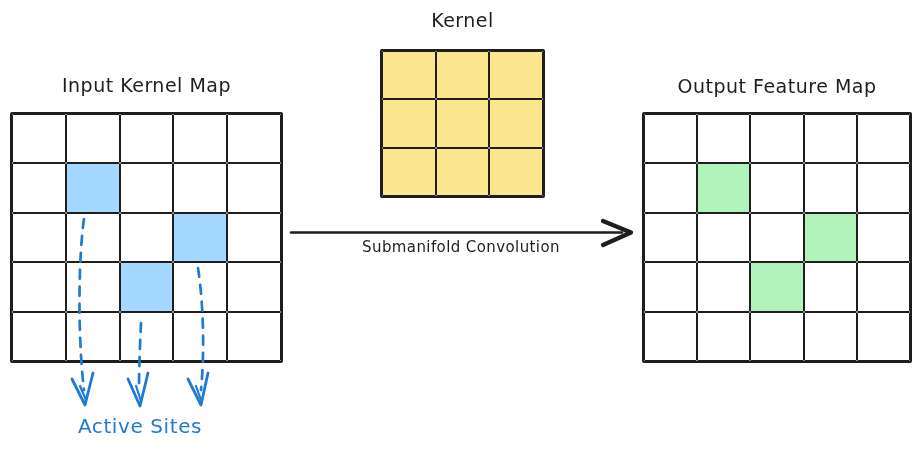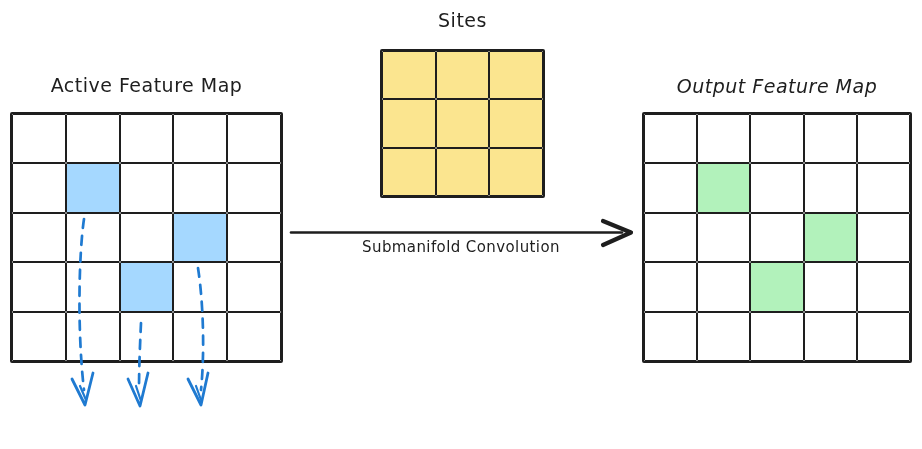--- a/index.html
+++ b/index.html
@@ -52,21 +52,21 @@
     width: 922px; height: 449px;
     pointer-events: none;
     z-index: 5;
   }
 </style>
 </head>
 <body>
 
 <div class="diagram">
 
-  <div class="map-title" style="left:10px; top:74px; width:273px;">Active Feature Map</div>
+  <div class="map-title" style="left:10px; top:74px; width:273px;">Input Kernel Map</div>
   <div class="grid" style="left: 10px; top: 112px; width: 273px; height: 251px; grid-template-rows: repeat(5, 1fr); grid-template-columns: repeat(5, 1fr);">
       <div class="cell"></div>
       <div class="cell"></div>
       <div class="cell"></div>
       <div class="cell"></div>
       <div class="cell"></div>
       <div class="cell"></div>
       <div class="cell" style="background: rgb(165, 216, 255);"></div>
       <div class="cell"></div>
       <div class="cell"></div>
@@ -81,34 +81,34 @@
       <div class="cell" style="background: rgb(165, 216, 255);"></div>
       <div class="cell"></div>
       <div class="cell"></div>
       <div class="cell"></div>
       <div class="cell"></div>
       <div class="cell"></div>
       <div class="cell"></div>
       <div class="cell"></div>
     </div>
 
-  <div class="map-title" style="left:380px; top:9px; width:165px;">Sites</div>
+  <div class="map-title" style="left:380px; top:9px; width:165px;">Kernel</div>
   <div class="grid" style="left: 380px; top: 49px; width: 165px; height: 149px; grid-template-rows: repeat(3, 1fr); grid-template-columns: repeat(3, 1fr);">
       <div class="cell" style="background: rgb(251, 229, 143);"></div>
       <div class="cell" style="background: rgb(251, 229, 143);"></div>
       <div class="cell" style="background: rgb(251, 229, 143);"></div>
       <div class="cell" style="background: rgb(251, 229, 143);"></div>
       <div class="cell" style="background: rgb(251, 229, 143);"></div>
       <div class="cell" style="background: rgb(251, 229, 143);"></div>
       <div class="cell" style="background: rgb(251, 229, 143);"></div>
       <div class="cell" style="background: rgb(251, 229, 143);"></div>
       <div class="cell" style="background: rgb(251, 229, 143);"></div>
     </div>
 
-  <div class="map-title" style="left:642px; top:75px; width:270px;font-style:italic;">Output Feature Map</div>
+  <div class="map-title" style="left:642px; top:75px; width:270px;">Output Feature Map</div>
   <div class="grid" style="left: 642px; top: 112px; width: 270px; height: 251px; grid-template-rows: repeat(5, 1fr); grid-template-columns: repeat(5, 1fr);">
       <div class="cell"></div>
       <div class="cell"></div>
       <div class="cell"></div>
       <div class="cell"></div>
       <div class="cell"></div>
       <div class="cell"></div>
       <div class="cell" style="background: rgb(178, 242, 187);"></div>
       <div class="cell"></div>
       <div class="cell"></div>
@@ -125,20 +125,21 @@
       <div class="cell"></div>
       <div class="cell"></div>
       <div class="cell"></div>
       <div class="cell"></div>
       <div class="cell"></div>
       <div class="cell"></div>
     </div>
 
   <div class="arrow-label" style="left:300px; top:238px; width:322px;">Submanifold Convolution</div>
 
+  <div class="active-sites-label" id="active-sites-label" style="left: 40px; top: 414px; width: 200px; color: rgb(31, 122, 209);">Active Sites</div>
 
   <svg class="overlay" viewBox="0 0 922 449">
 
     <g id="conv-arrow" fill="none" stroke-linecap="round" stroke-linejoin="round" stroke="#1e1e1e">
       <path d="M291,232.5 L622,232.5" stroke-width="2.6"></path>
       <path d="M603,221 L631,232.5 L603,245" stroke-width="4.2"></path>
     </g>
 
     <g id="dashed-arrows" fill="none" stroke-linecap="round" stroke-linejoin="round" stroke="#1f7ad1">
       <path class="dash" d="M84,219 C79,252 77,330 84,390" stroke-width="2.7" stroke-dasharray="9 8"></path>

